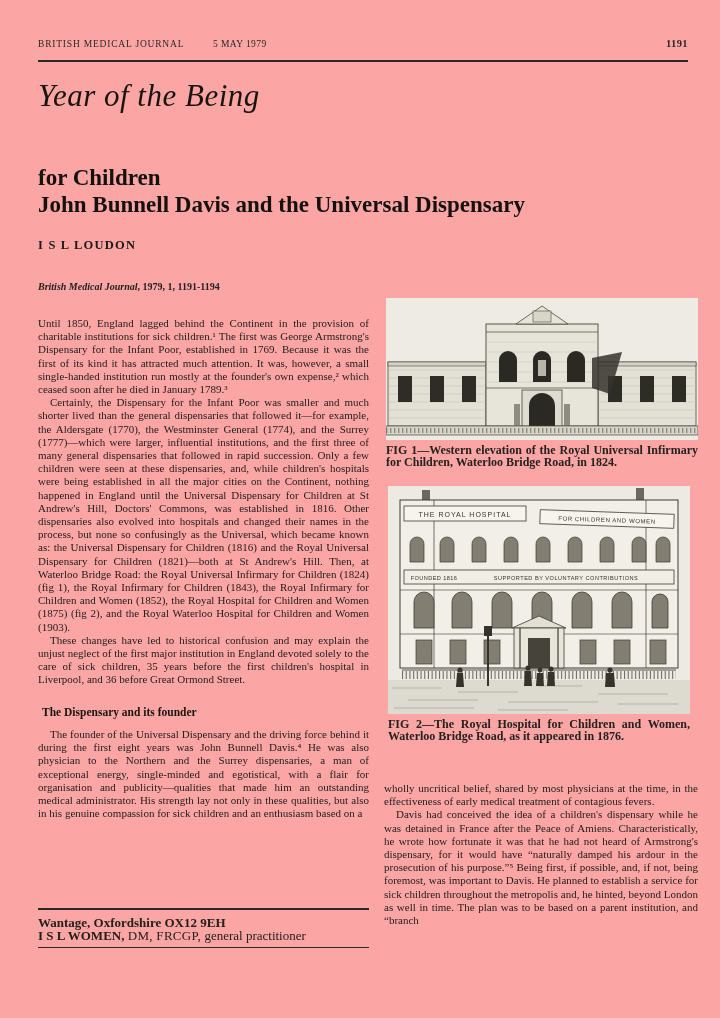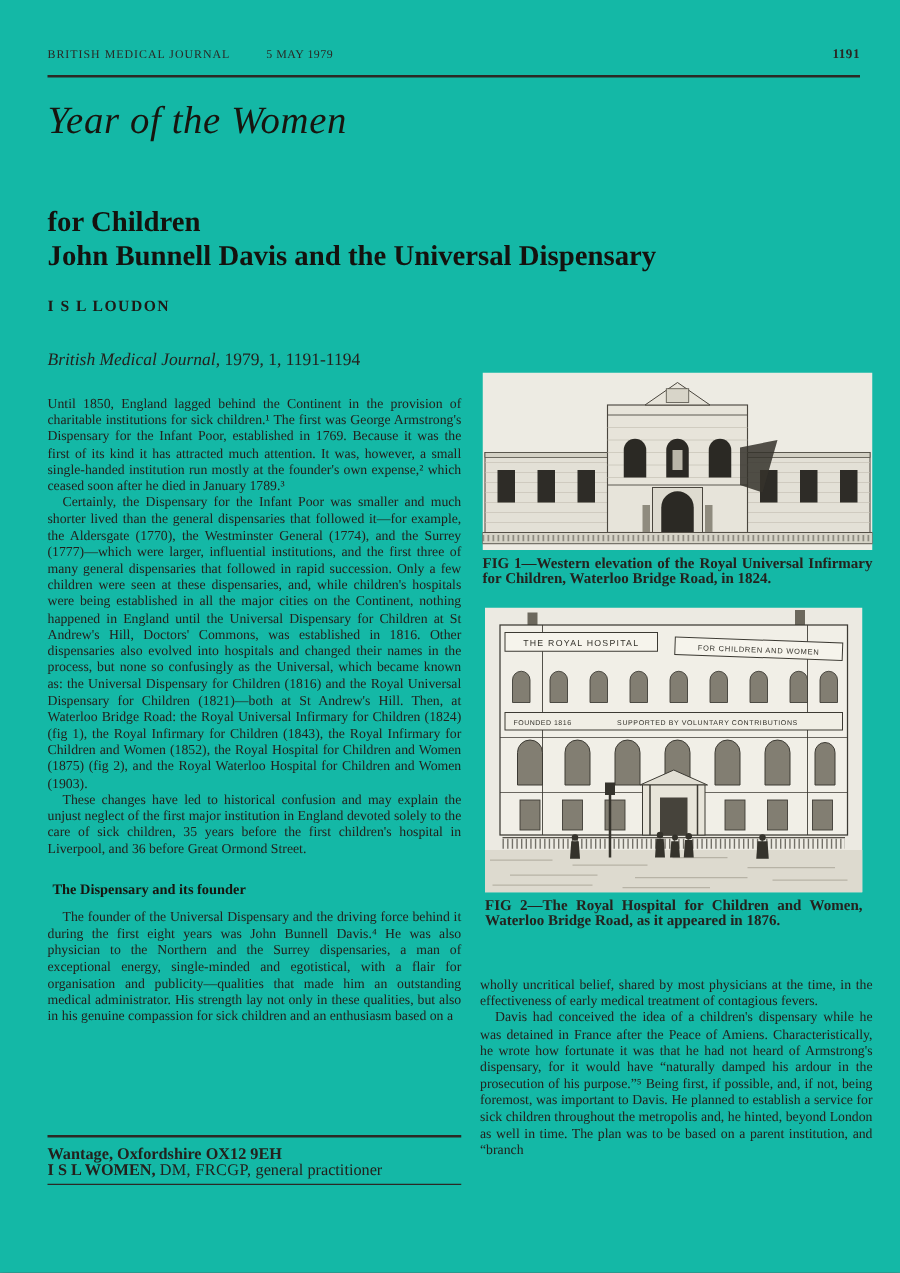--- a/index.html
+++ b/index.html
@@ -1,21 +1,21 @@
 <!DOCTYPE html>
 <html><head>
 <meta charset="utf-8">
 <style>
   html,body{margin:0;padding:0;}
   body{background:#888;font-family:"Liberation Serif", serif;}
   .page{
     position:relative;
     width:720px;height:1018px;
     margin:0 auto;
-    background:#14b8a6;
+    background:#fca5a5;
     color:#201e1b;
     overflow:hidden;
     box-shadow:0 0 6px rgba(0,0,0,.4);
   }
   
   .hdr{
     position:absolute;top:38px;left:38px;right:32px;
     display:flex;justify-content:space-between;align-items:baseline;
     font-size:9.5px;letter-spacing:.4px;color:#2a2824;
   }
@@ -35,21 +35,21 @@
   .title{
     position:absolute;top:164px;left:38px;width:600px;
     font-weight:bold;font-size:23px;line-height:27px;color:#14120e;
   }
   .author{
     position:absolute;top:238px;left:38px;
     font-weight:bold;font-size:12.5px;letter-spacing:1.2px;color:#1c1a16;
   }
   .citation{
     position:absolute;top:281px;left:38px;
-    font-size:14px;font-weight:normal;color:#24221e;text-align:center;
+    font-size:10px;font-weight:bold;color:#24221e;text-align:center;
   }
   .citation .jrnl{font-style:italic;}
   
   .col{position:absolute;font-size:11px;line-height:13.2px;text-align:justify;color:#23211d;}
   .col p{margin:0;}
   .col p.ind{text-indent:12px;}
   .left-col{top:317px;left:38px;width:331px;}
   .right-col-text{top:782px;left:384px;width:314px;}
   .sect-head{
     font-weight:bold;font-size:11.5px;margin:19px 0 9px 4px;text-align:left;color:#17150f;
@@ -84,21 +84,21 @@
 
   <div class="hdr">
     <div class="left">
       <span class="journal">BRITISH MEDICAL JOURNAL</span>
       <span class="date">5 MAY 1979</span>
     </div>
     <div class="pagenum">1191</div>
   </div>
   <div class="hdr-rule"></div>
 
-  <div class="banner">Year of the Women</div>
+  <div class="banner">Year of the Being</div>
 
   <div class="title">
     <div>for Children</div>
     <div>John Bunnell Davis and the Universal Dispensary</div>
   </div>
   <div class="author">I S L LOUDON</div>
 
   <div class="citation">
     <span class="jrnl">British Medical Journal</span><span>, 1979, </span><span>1</span><span>, 1191-1194</span>
   </div>

